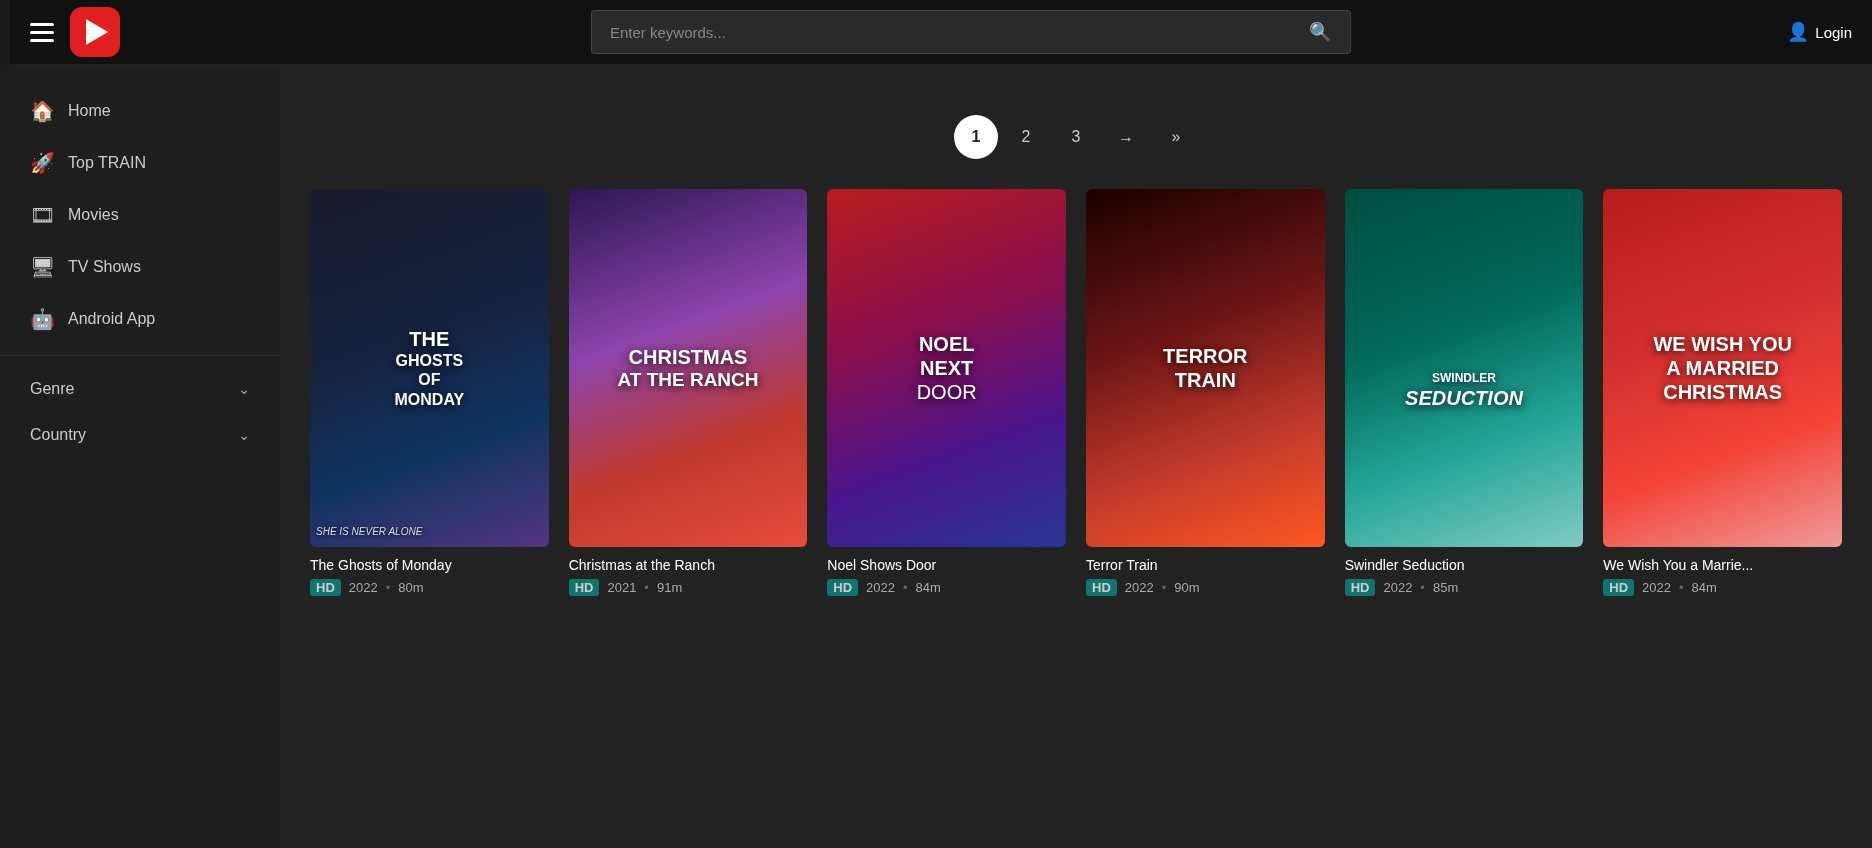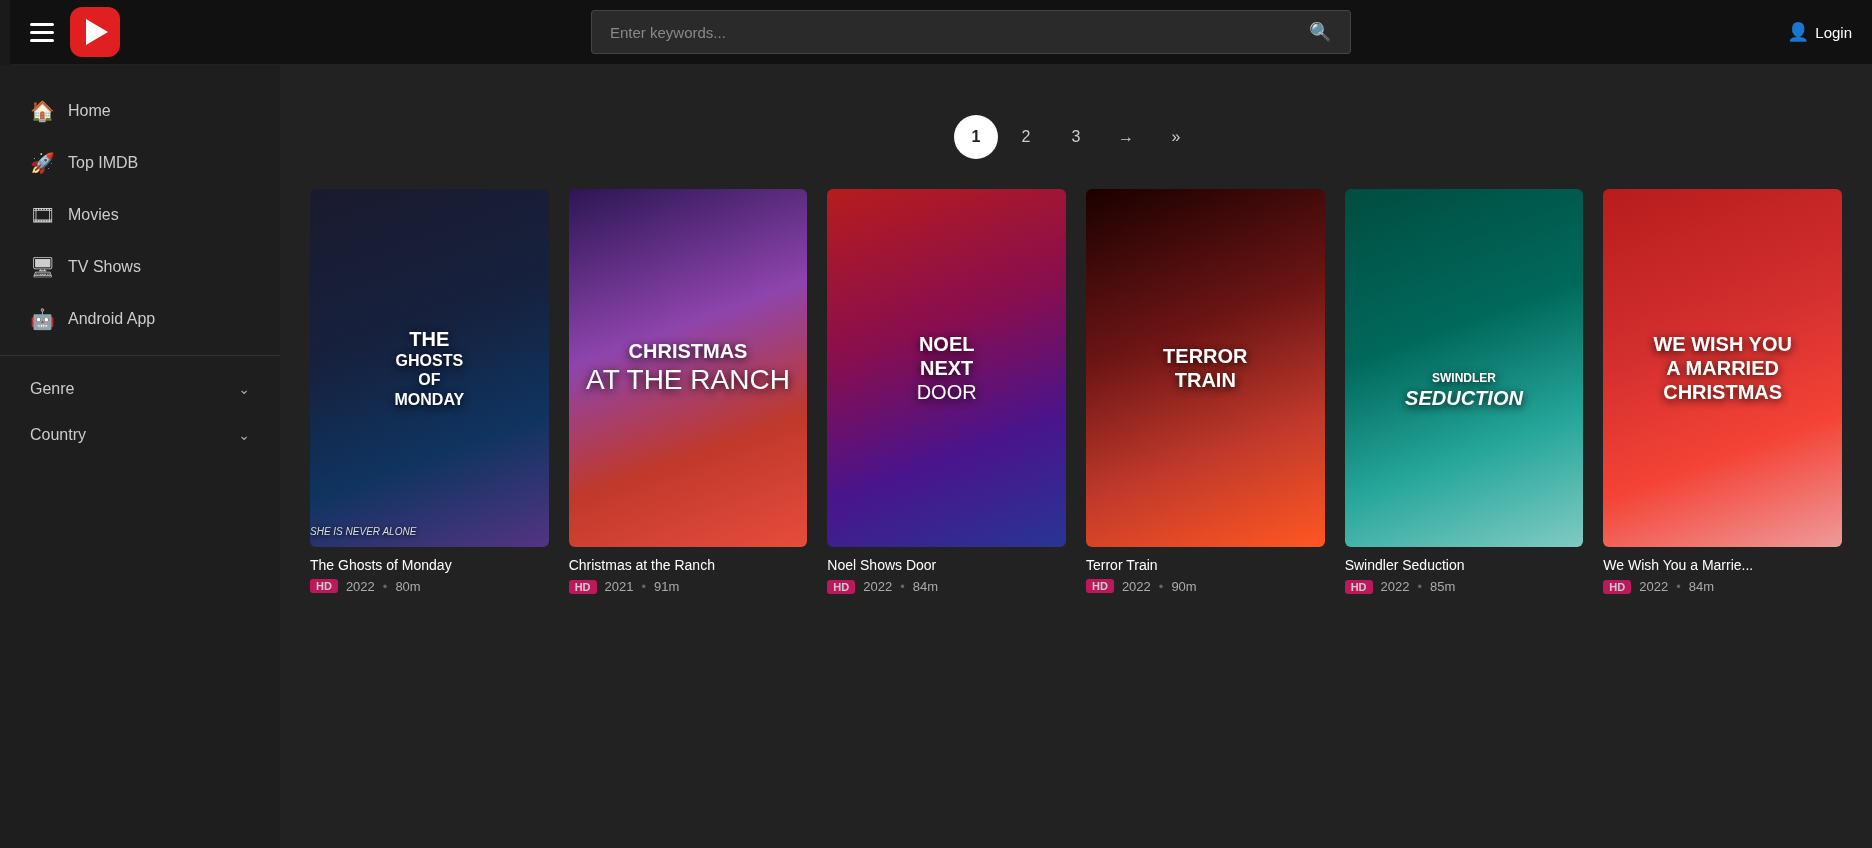--- a/index.html
+++ b/index.html
@@ -268,43 +268,44 @@
       padding: 12px;
       text-align: center;
     }
     .poster-tagline {
       position: absolute;
       bottom: 10px;
       font-size: 10px;
       color: #ddd;
       font-style: italic;
       text-shadow: 0 1px 4px rgba(0,0,0,0.9);
+      margin-left: 6px;
     }
 
     .movie-title {
       font-size: 14px;
       color: #fff;
       margin-bottom: 6px;
       white-space: nowrap;
       overflow: hidden;
       text-overflow: ellipsis;
     }
     .movie-meta {
       display: flex;
       align-items: center;
       gap: 8px;
       font-size: 13px;
       color: #aaa;
     }
     .hd-badge {
-      background: #be185d;
+      background: #0f766e;
       color: #ccc;
       padding: 1px 6px;
       border-radius: 3px;
-      font-size: 11px;
+      font-size: 13px;
       font-weight: bold;
     }
     .meta-dot { color: #666; }
   </style>
 </head>
 <body>
 
 <header class="header">
   <div class="header-left">
     <div class="hamburger">
@@ -330,21 +331,21 @@
   </div>
 </header>
 
 <nav class="sidebar">
   <div class="nav-item">
     <span class="nav-icon">🏠</span>
     <span>Home</span>
   </div>
   <div class="nav-item">
     <span class="nav-icon">🚀</span>
-    <span>Top IMDB</span>
+    <span>Top TRAIN</span>
   </div>
   <div class="nav-item">
     <span class="nav-icon">🎞</span>
     <span>Movies</span>
   </div>
   <div class="nav-item">
     <span class="nav-icon">🖥</span>
     <span>TV Shows</span>
   </div>
   <div class="nav-item">
@@ -392,21 +393,21 @@
       <span class="hd-badge">HD</span>
       <span>2022</span>
       <span class="meta-dot">•</span>
       <span>80m</span>
     </div>
   </div>
         <div class="movie-card">
     <div class="movie-poster poster-2">
       <div class="poster-text">
         <div style="font-size:20px;font-weight:bold;color:#fff;text-transform:uppercase;text-shadow:0 2px 8px rgba(0,0,0,0.9);line-height:1.2;">Christmas</div>
-              <div style="font-size:28px;font-weight:normal;color:#fff;text-transform:uppercase;text-shadow:0 2px 8px rgba(0,0,0,0.9);line-height:1.2;">at the Ranch</div>
+              <div style="font-size:19px;font-weight:bold;color:#fff;text-transform:uppercase;text-shadow:0 2px 8px rgba(0,0,0,0.9);line-height:1.2;">at the Ranch</div>
       </div>
 
     </div>
     <div class="movie-title">Christmas at the Ranch</div>
     <div class="movie-meta">
       <span class="hd-badge">HD</span>
       <span>2021</span>
       <span class="meta-dot">•</span>
       <span>91m</span>
     </div>

